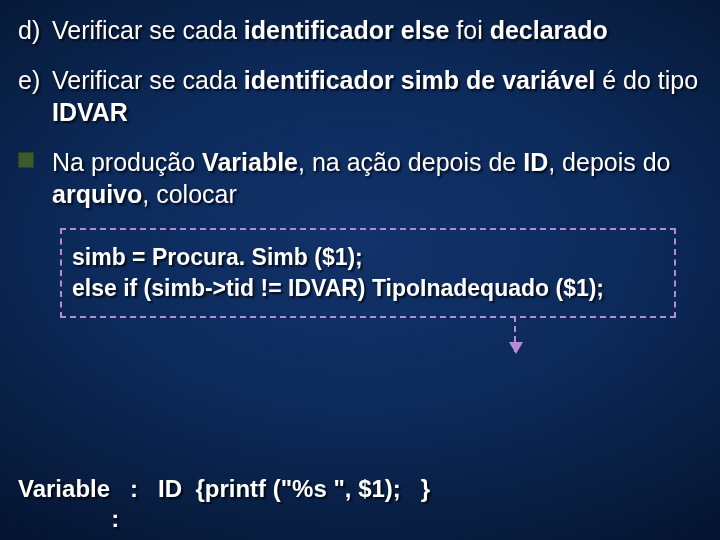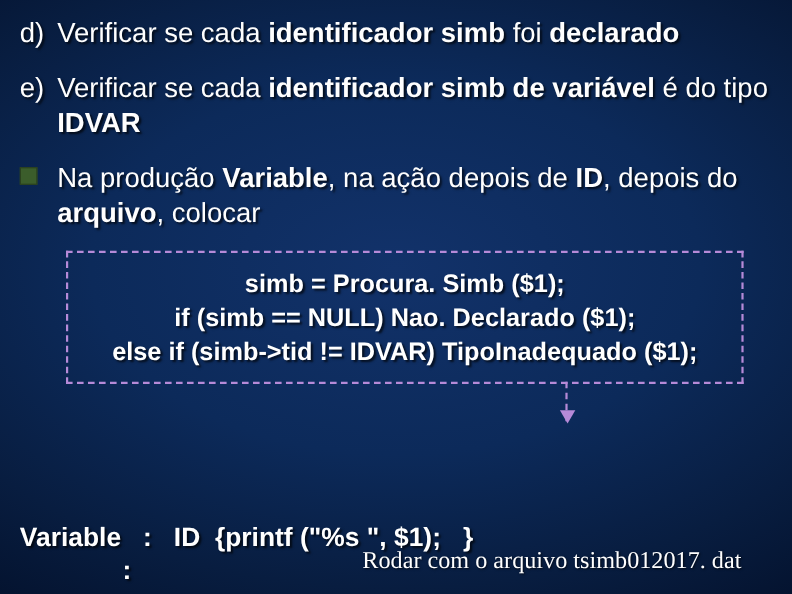--- a/index.html
+++ b/index.html
@@ -57,21 +57,20 @@
     padding: 12px 10px 12px 10px;
     border: 2px dashed #b68ad8;
     position: relative;
     line-height: 1.35;
   }
   .codeline {
     font-size: 23px;
     font-weight: bold;
     color: #fff;
     text-shadow: 2px 2px 2px rgba(0,0,0,0.7);
-    text-align: center;
   }
   .arrow-wrap {
     position: absolute;
     left: 452px;
     top: 100%;
     width: 2px;
     height: 36px;
     border-left: 2px dashed #b68ad8;
   }
   .arrow-head {
@@ -106,39 +105,37 @@
     font-size: 22px;
     color: #fff;
     text-shadow: 1px 1px 2px rgba(0,0,0,0.7);
   }
 </style>
 </head>
 <body>
 
 <div class="item">
   <div class="marker">d)</div>
-  <div class="body-text">Verificar se cada <span class="b">identificador simb</span> foi <span class="b">declarado</span></div>
+  <div class="body-text">Verificar se cada <span class="b">identificador else</span> foi <span class="b">declarado</span></div>
 </div>
 
 <div class="item">
   <div class="marker">e)</div>
   <div class="body-text">Verificar se cada <span class="b">identificador simb de variável</span> é do tipo <span class="b">IDVAR</span></div>
 </div>
 
 <div class="item">
   <div class="marker sq"><span></span></div>
   <div class="body-text">Na produção <span class="b">Variable</span>, na ação depois de <span class="b">ID</span>, depois do <span class="b">arquivo</span>, colocar</div>
 </div>
 
 <div class="codebox">
   <div class="codeline">simb = Procura. Simb ($1);</div>
-  <div class="codeline">if (simb == NULL)   Nao. Declarado ($1);</div>
   <div class="codeline">else if (simb-&gt;tid != IDVAR)   TipoInadequado ($1);</div>
   <div class="arrow-wrap">
     <div class="arrow-head"></div>
   </div>
 </div>
 
 <div class="bottom">
   <div class="gram"><span>Variable</span><span>   :   ID  {printf ("%s ", $1);   }</span></div>
   <div class="gram">              :</div>
-  <div class="note">Rodar com o arquivo tsimb012017. dat</div>
 </div>
 
 </body></html>

